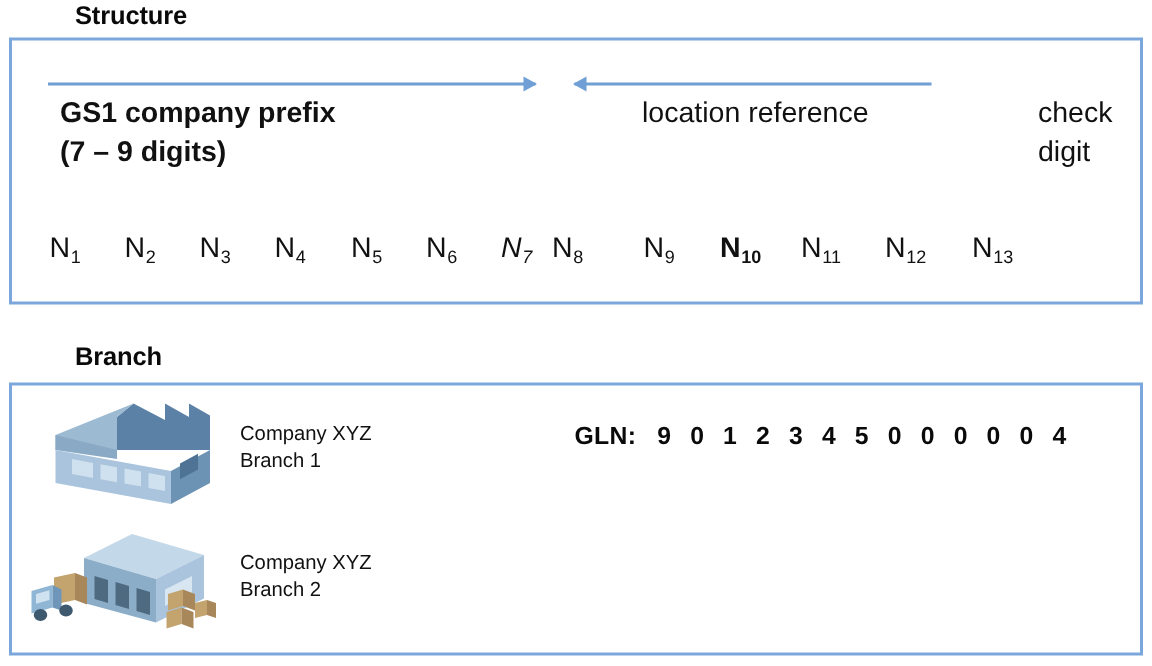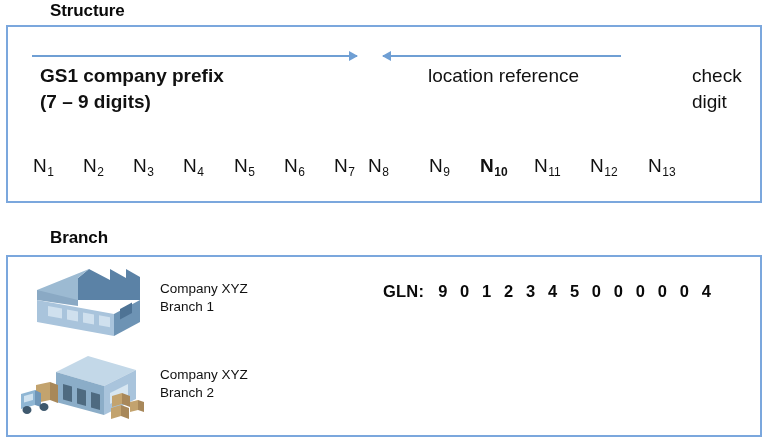--- a/index.html
+++ b/index.html
@@ -175,21 +175,21 @@
 <div id="label-check" class="field-label">check
 digit</div>
 
 <div class="n-row" id="n-row">
     <div class="n-cell" style="left: 33px;"><span>N</span><sub>1</sub></div>
     <div class="n-cell" style="left: 83px;"><span>N</span><sub>2</sub></div>
     <div class="n-cell" style="left: 133px;"><span>N</span><sub>3</sub></div>
     <div class="n-cell" style="left: 183px;"><span>N</span><sub>4</sub></div>
     <div class="n-cell" style="left: 234px;"><span>N</span><sub>5</sub></div>
     <div class="n-cell" style="left: 284px;"><span>N</span><sub>6</sub></div>
-    <div class="n-cell" style="left: 334px;"><span>N</span><sub>7</sub></div>
+    <div class="n-cell" style="left: 334px; font-style: italic;"><span>N</span><sub>7</sub></div>
     <div class="n-cell" style="left: 368px;"><span>N</span><sub>8</sub></div>
     <div class="n-cell" style="left: 429px;"><span>N</span><sub>9</sub></div>
     <div class="n-cell" style="left: 480px; font-weight: bold;"><span>N</span><sub>10</sub></div>
     <div class="n-cell" style="left: 534px;"><span>N</span><sub>11</sub></div>
     <div class="n-cell" style="left: 590px;"><span>N</span><sub>12</sub></div>
     <div class="n-cell" style="left: 648px;"><span>N</span><sub>13</sub></div>
   </div>
 
 <div id="heading-example" class="section-heading">Branch</div>
 

